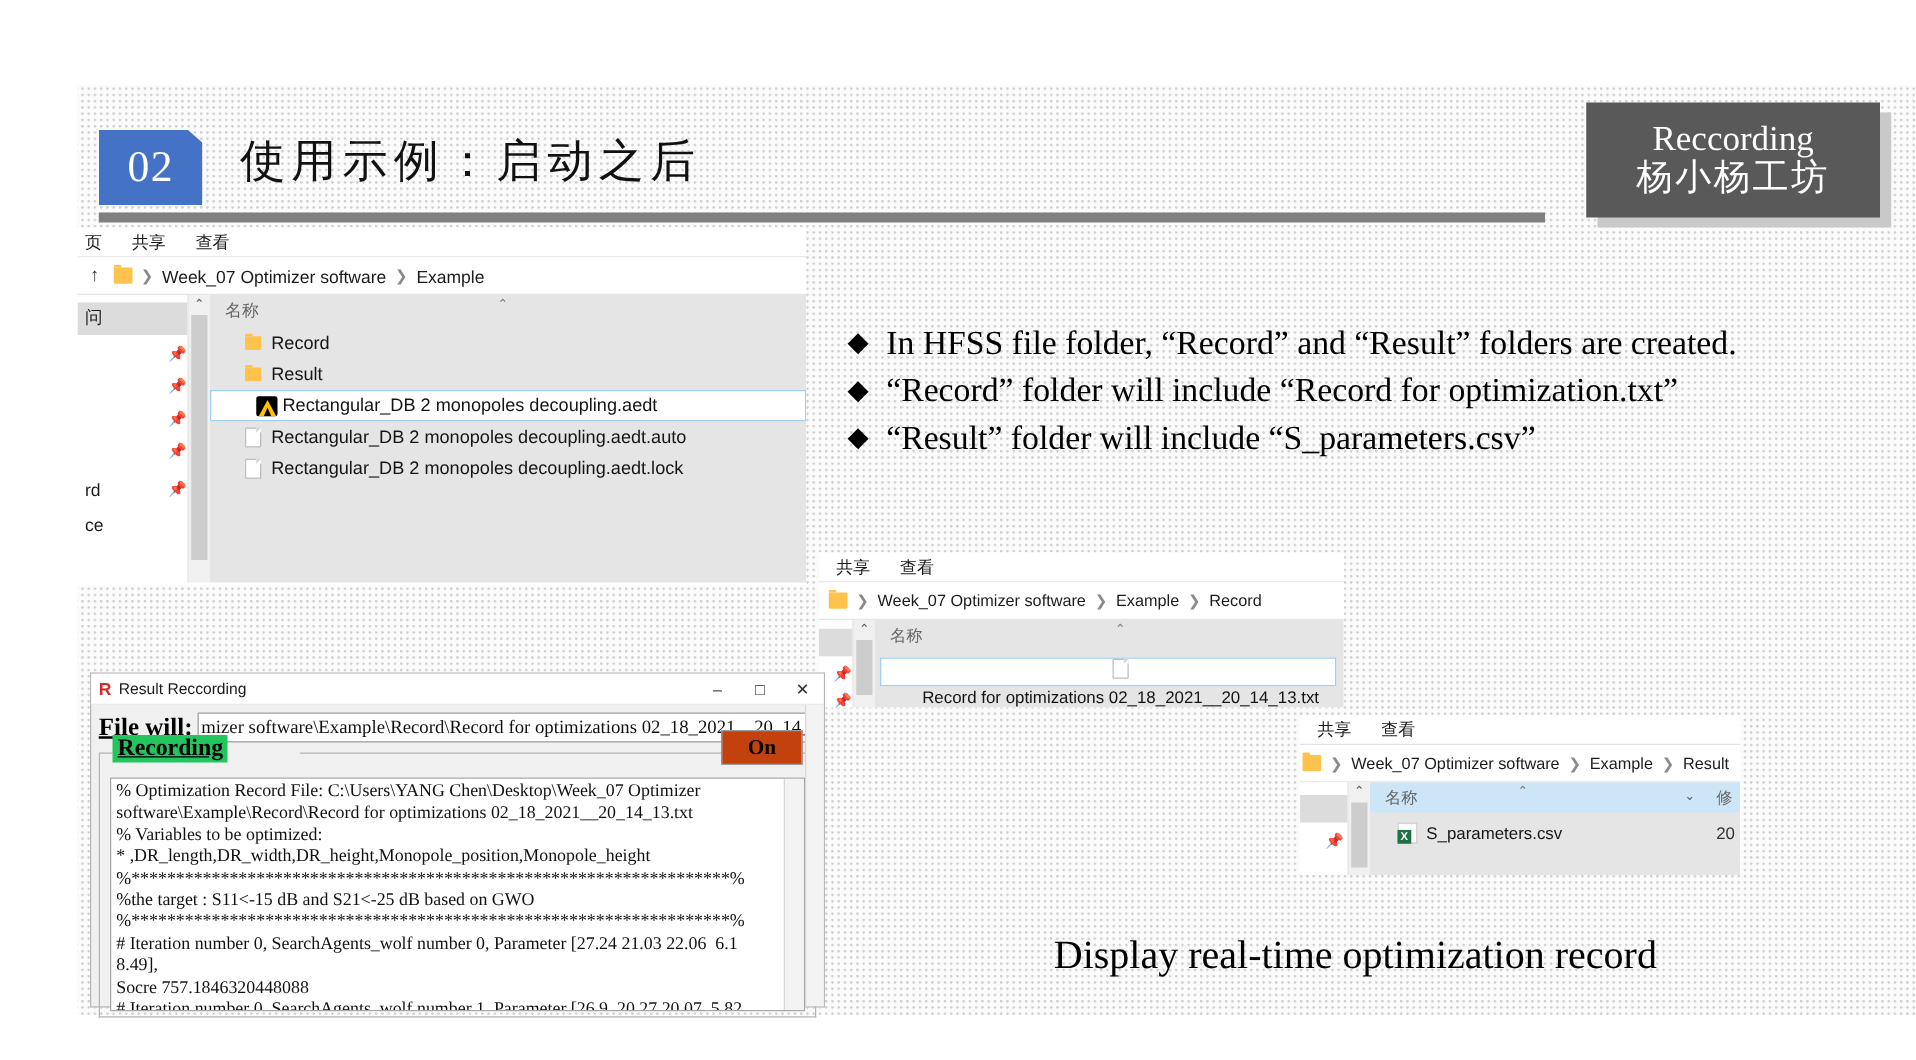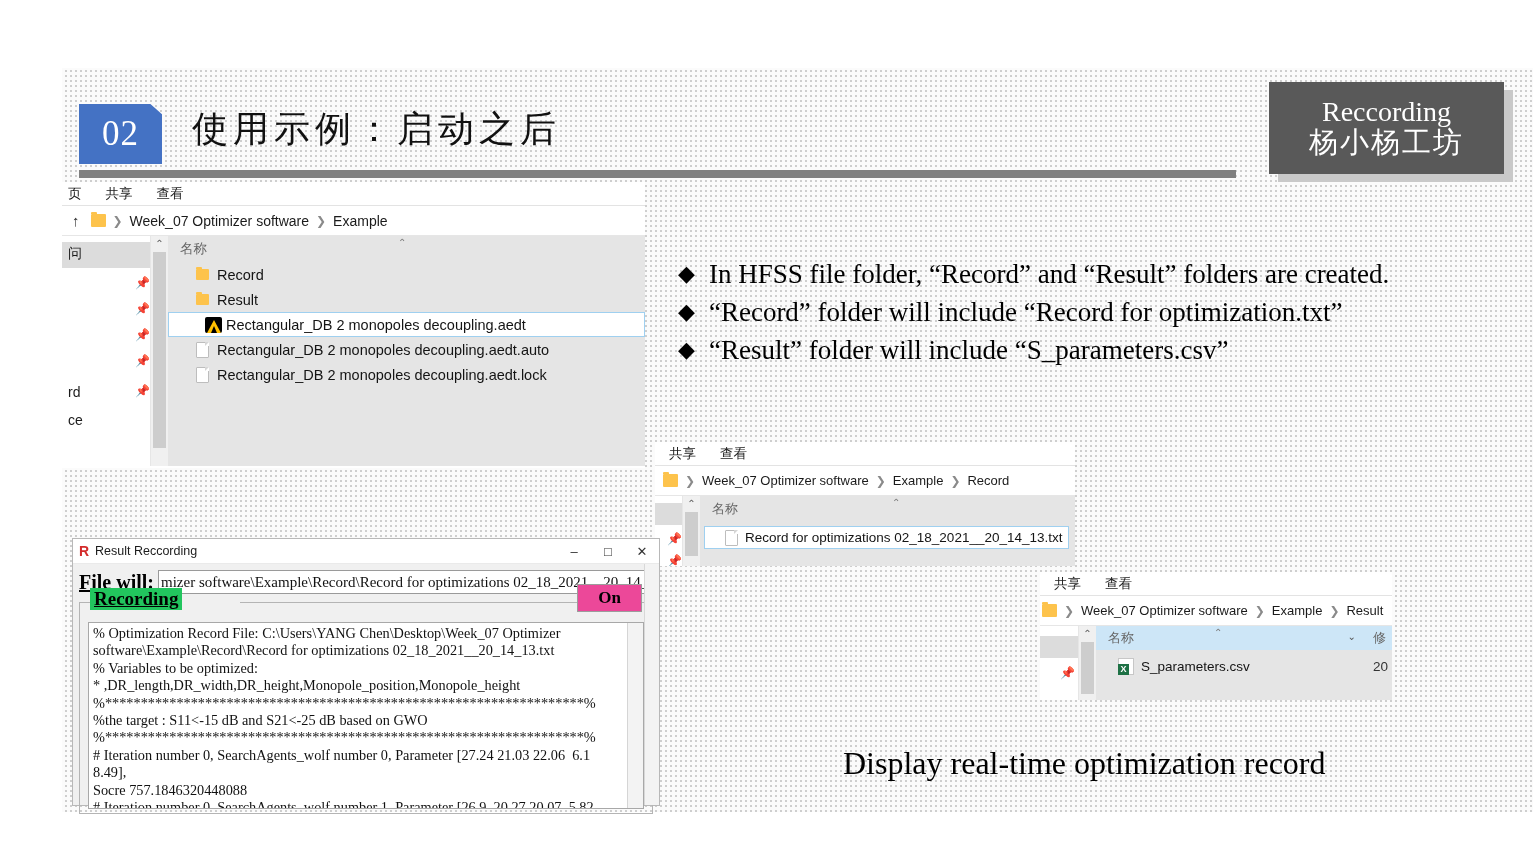--- a/index.html
+++ b/index.html
@@ -201,21 +201,21 @@
     position:absolute;left:0;top:0;height:1px;width:10px;background:#b4b4b4;
   }
   .group-title{
     position:absolute;left:10px;top:-14px;background:#22c55e;padding:0 4px;
     font-size:19px;font-weight:bold;text-decoration:underline;color:#000;
   }
   .group-border-top{
     position:absolute;left:160px;right:0;top:0;height:1px;background:#b4b4b4;
   }
   .on-btn{
-    position:absolute;right:10px;top:-18px;width:63px;height:26px;background:#ec4899;
+    position:absolute;right:10px;top:-18px;width:63px;height:26px;background:#c2410c;
     border:1px solid #9c9c9c;display:flex;align-items:center;justify-content:center;
     font-size:17px;font-weight:bold;color:#000;
   }
   .log-area{
     position:absolute;left:8px;top:20px;right:8px;bottom:4px;background:#fff;
     border:1px solid #a8a8a8;box-sizing:border-box;display:flex;overflow:hidden;
   }
   .log-text{
     flex:1 1 auto;padding:2px 4px;font-family:"Liberation Serif", serif;
     font-size:14.3px;line-height:17.4px;color:#111;white-space:pre-wrap;overflow:hidden;
@@ -342,21 +342,21 @@
     </div>
     <div class="ex-vscroll">
       <div class="caret">⌃</div>
       <div class="thumb" style="height:44px;"></div>
     </div>
     <div class="ex-list">
       <div class="col-head" style="font-size:13px;">
         <span>名称</span>
         <span class="sort-caret" style="left:192px;">⌃</span>
       </div>
-      <div class="file-row selected" style="margin:4px 6px 0 4px;padding-left:20px;gap:7px;font-size:13.5px;height:23px;">
+      <div class="file-row selected" style="margin:4px 6px 0 4px;padding-left:20px;gap:7px;font-size:13.5px;height:23px;flex-direction:column;">
         <span class="doc-ico"></span>
         <span>Record for optimizations 02_18_2021__20_14_13.txt</span>
       </div>
     </div>
   </div>
 </div>
 
 <div class="explorer" id="explorer-result">
   <div class="ex-ribbon" style="padding-left:14px;">
     <span>共享</span>

